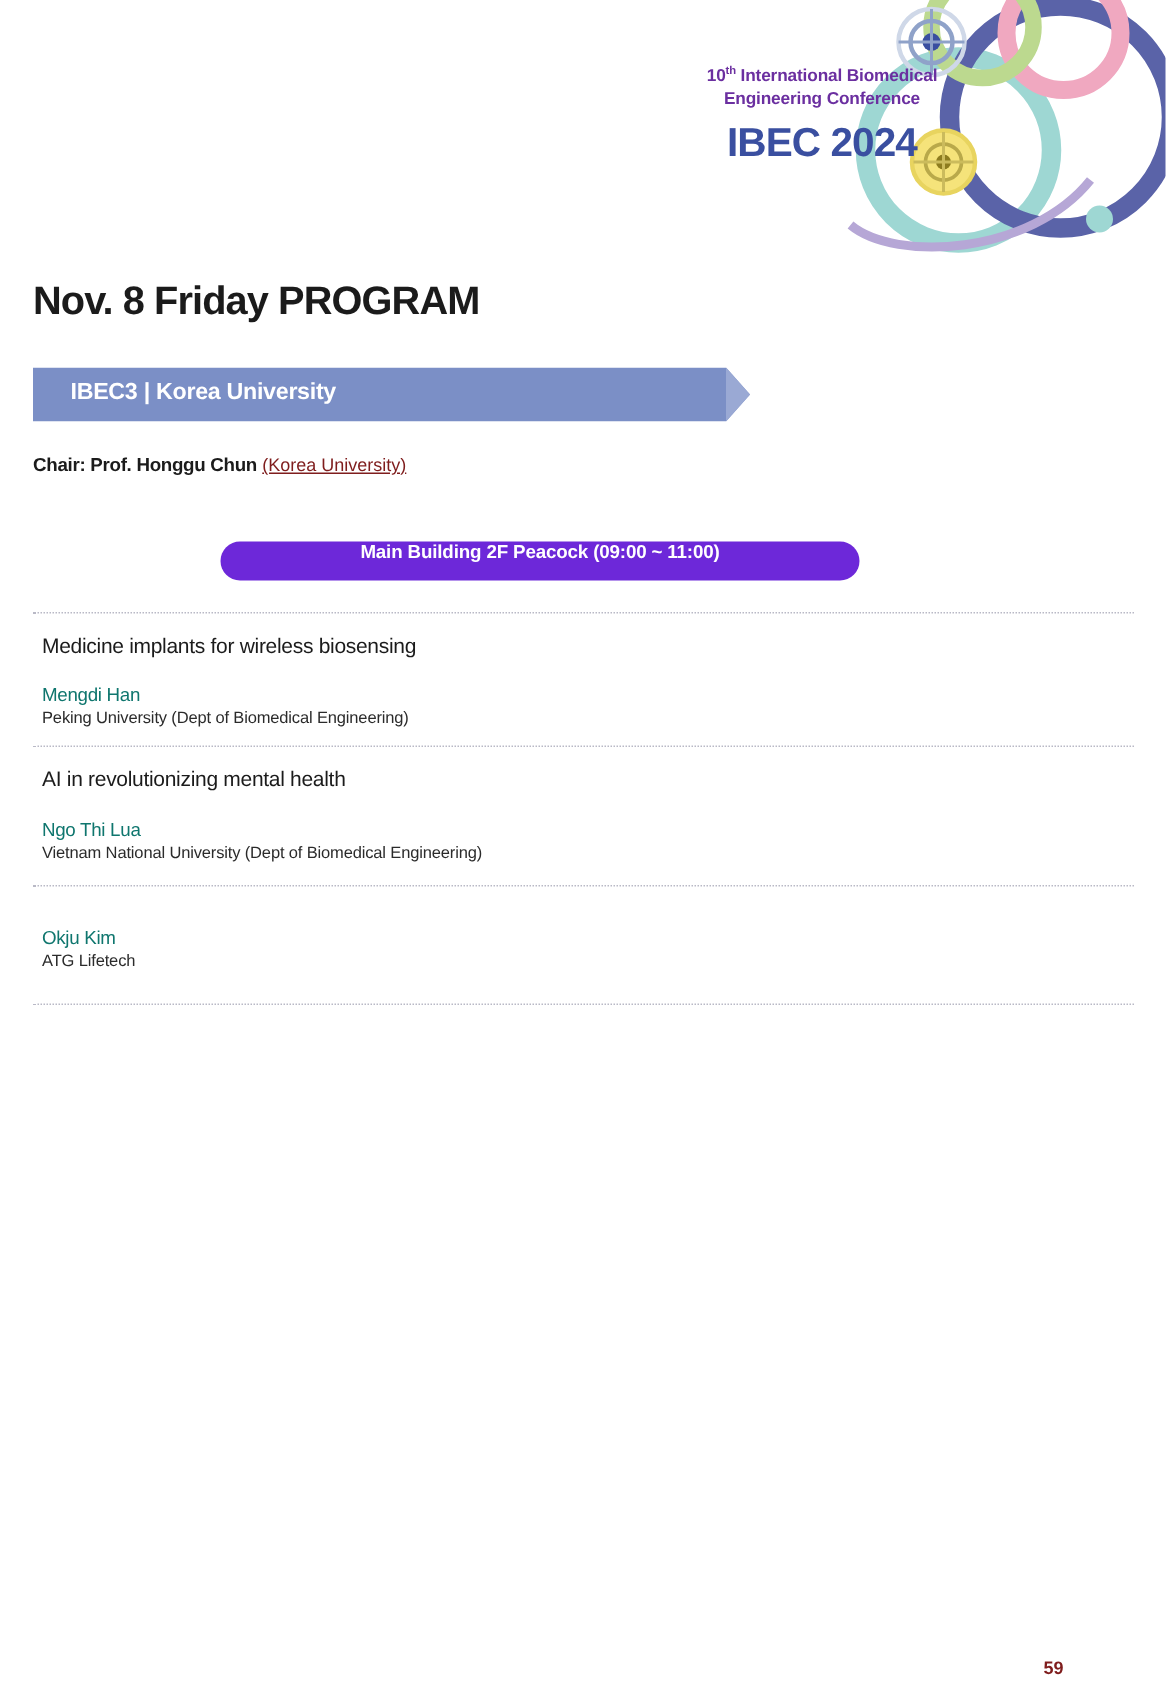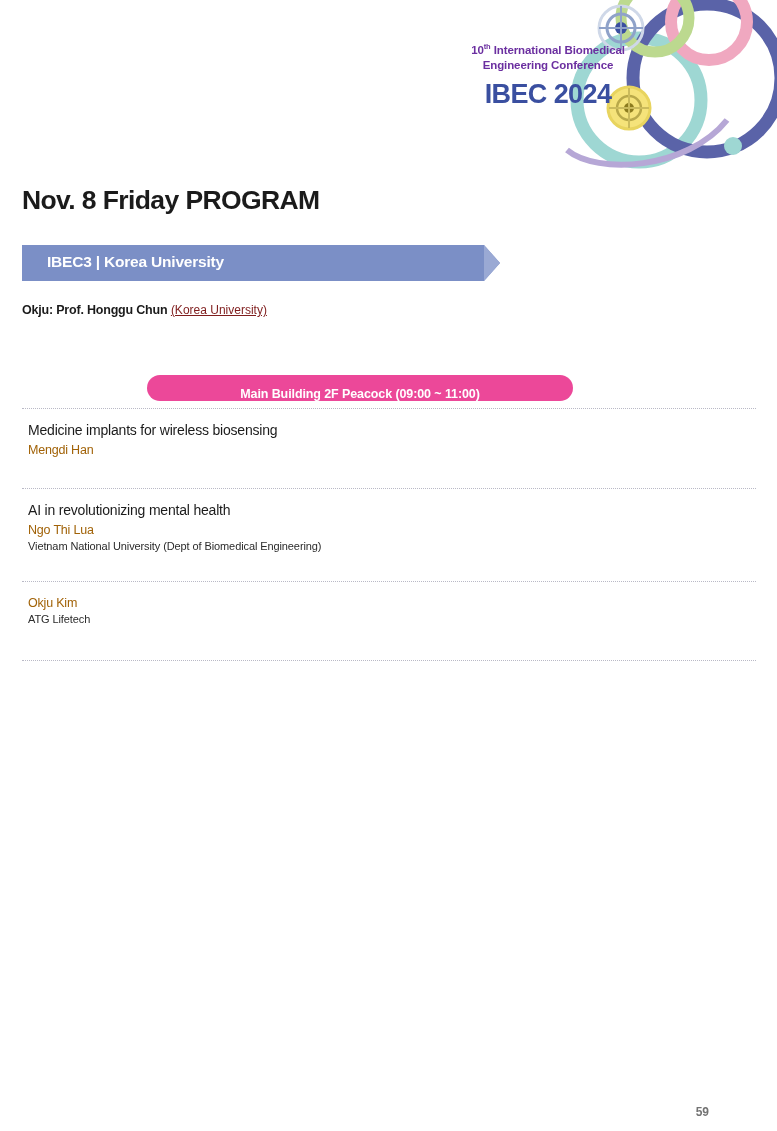--- a/index.html
+++ b/index.html
@@ -101,27 +101,27 @@
     font-weight: normal;
     font-size: 12px;
     color: #7f1d1d;
     text-decoration: underline;
   }
 
   
   .room-pill {
     position: absolute;
     left: 147px;
-    top: 375px;
+    top: 361px;
     width: 426px;
     height: 26px;
-    background: #ec4899;
+    background: #6d28d9;
     border-radius: 13px;
     display: flex;
-    align-items: flex-end;
+    align-items: flex-start;
     justify-content: center;
   }
   .room-pill-label {
     font-size: 12.5px;
     font-weight: bold;
     color: #ffffff;
     letter-spacing: -0.1px;
   }
 
   
@@ -139,42 +139,42 @@
     border-bottom: 1px dotted #b9b9c6;
   }
   .talk-title {
     font-size: 14px;
     color: #1b1b1b;
     line-height: 1.45;
     letter-spacing: -0.2px;
   }
   .talk-speaker {
     font-size: 12.5px;
-    color: #a16207;
-    margin-top: 3px;
+    color: #0f766e;
+    margin-top: 16px;
     letter-spacing: -0.2px;
   }
   .talk-affil {
     font-size: 11px;
     color: #2b2b2b;
     margin-top: 3px;
     letter-spacing: -0.1px;
   }
   .talk.h1 { min-height: 80px; }
   .talk.h2 { min-height: 93px; }
   .talk.tall { min-height: 108px; }
 
   
   .page-number {
     position: absolute;
     right: 68px;
     bottom: 12px;
     font-size: 12px;
     font-weight: bold;
-    color: #737373;
+    color: #7f1d1d;
   }
 </style>
 </head>
 <body>
 
 <div class="logo-area">
   <div class="logo-art">
     <svg width="220" height="175" viewBox="0 0 220 175" xmlns="http://www.w3.org/2000/svg">
 
       <circle cx="82" cy="100" r="62" fill="none" stroke="#9ed7d3" stroke-width="13"></circle>
@@ -217,33 +217,34 @@
 
 <div class="session-banner">
   <svg width="478" height="36" viewBox="0 0 478 36" xmlns="http://www.w3.org/2000/svg">
     <path d="M0 0 H462 L478 18 L462 36 H0 Z" fill="#7b8fc6"></path>
     <path d="M462 0 L478 18 L462 36 Z" fill="#9aa9d4"></path>
   </svg>
   <div class="session-banner-label">IBEC3 | Korea University</div>
 </div>
 
 <div class="chair-line">
-  <span class="chair-strong">Okju: Prof. Honggu Chun</span>
+  <span class="chair-strong">Chair: Prof. Honggu Chun</span>
   <span class="chair-affil">(Korea University)</span>
 </div>
 
 <div class="room-pill">
   <span class="room-pill-label">Main Building 2F Peacock  (09:00 ~ 11:00)</span>
 </div>
 
 <div class="talks">
 
   <div class="talk h1">
     <div class="talk-title">Medicine implants for wireless biosensing</div>
     <div class="talk-speaker">Mengdi Han</div>
+    <div class="talk-affil">Peking University (Dept of Biomedical Engineering)</div>
   </div>
 
 
   <div class="talk h2">
     <div class="talk-title">AI in revolutionizing mental health</div>
     <div class="talk-speaker">Ngo Thi Lua</div>
     <div class="talk-affil">Vietnam National University (Dept of Biomedical Engineering)</div>
   </div>
 
 

